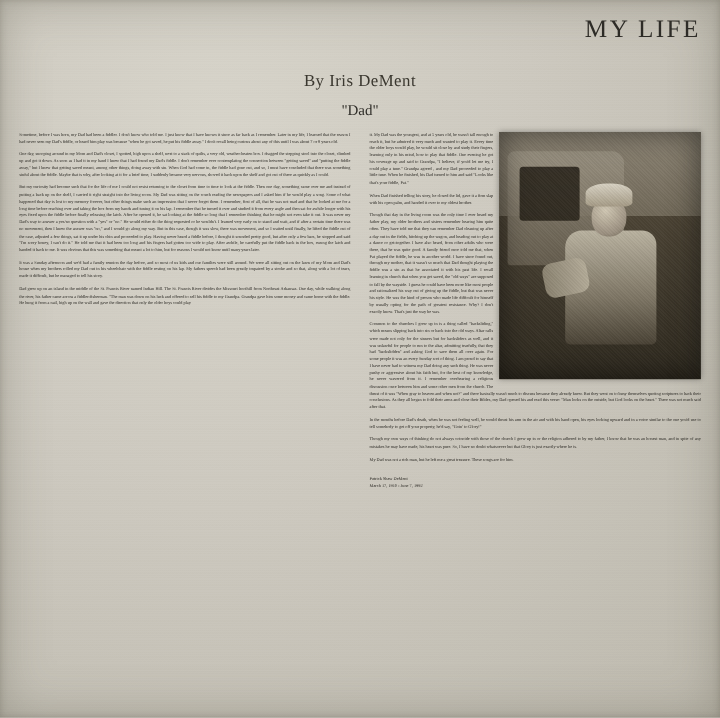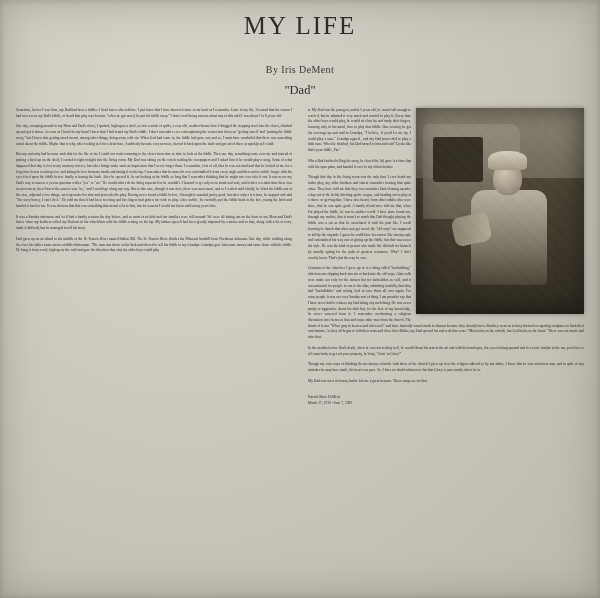--- a/index.html
+++ b/index.html
@@ -30,31 +30,31 @@
       repeating-linear-gradient(0deg, rgba(0,0,0,0.012) 0px, rgba(0,0,0,0.012) 1px, rgba(255,255,255,0.01) 1px, rgba(255,255,255,0.01) 2px);
     opacity: .7;
   }
   .edge-shade {
     position: absolute;
     inset: 0;
     pointer-events: none;
     box-shadow: inset 0 0 40px rgba(90,85,72,0.35), inset 0 0 6px rgba(60,55,45,0.25);
   }
   .title {
-    text-align: center;
+    text-align: right;
     font-family: "Liberation Serif", serif;
-    font-size: 25px;
+    font-size: 21px;
     letter-spacing: 2px;
     color: #2c2a26;
     margin: 2px 0 1px 0;
     font-weight: 400;
   }
   .byline {
     text-align: center;
-    font-size: 10px;
+    font-size: 14px;
     color: #3a372f;
     letter-spacing: .4px;
     margin-bottom: 8px;
     margin-top: 24px;
   }
   .subtitle {
     text-align: center;
     font-size: 12.5px;
     color: #2e2c27;
     margin: 0 0 10px 0;

